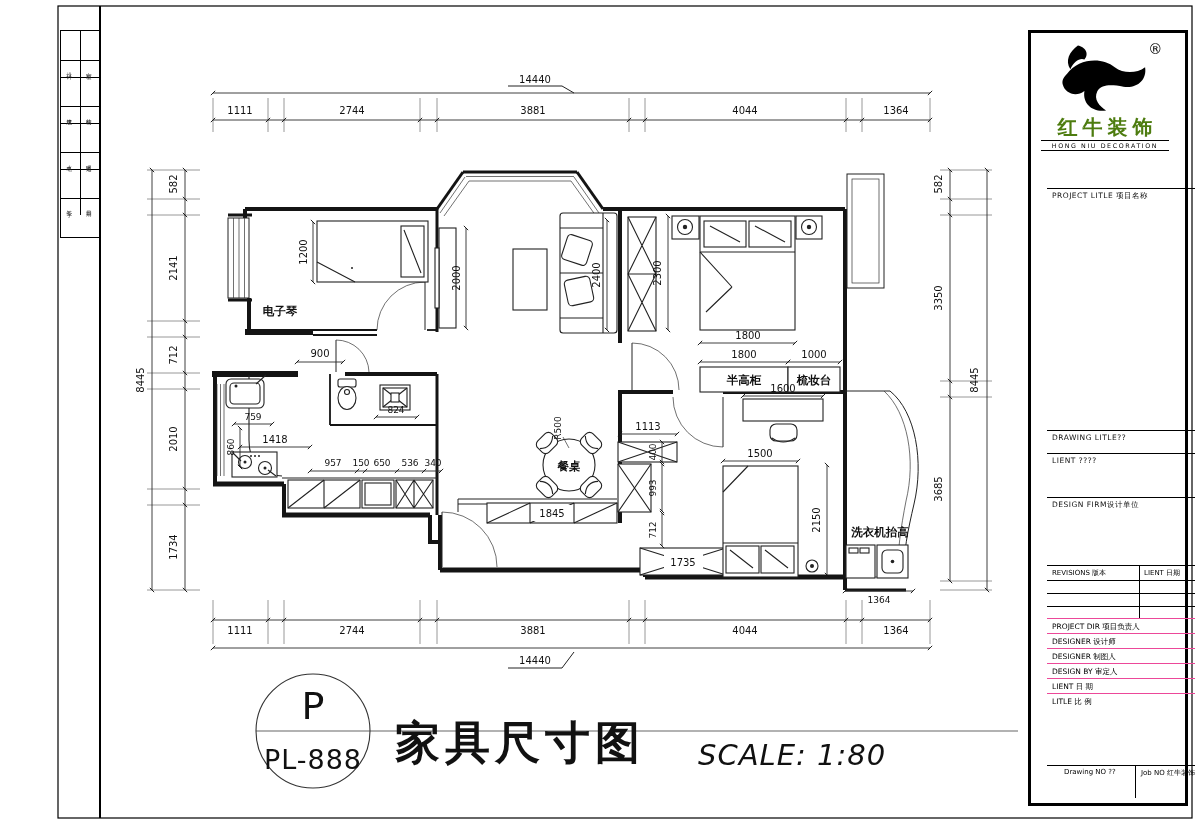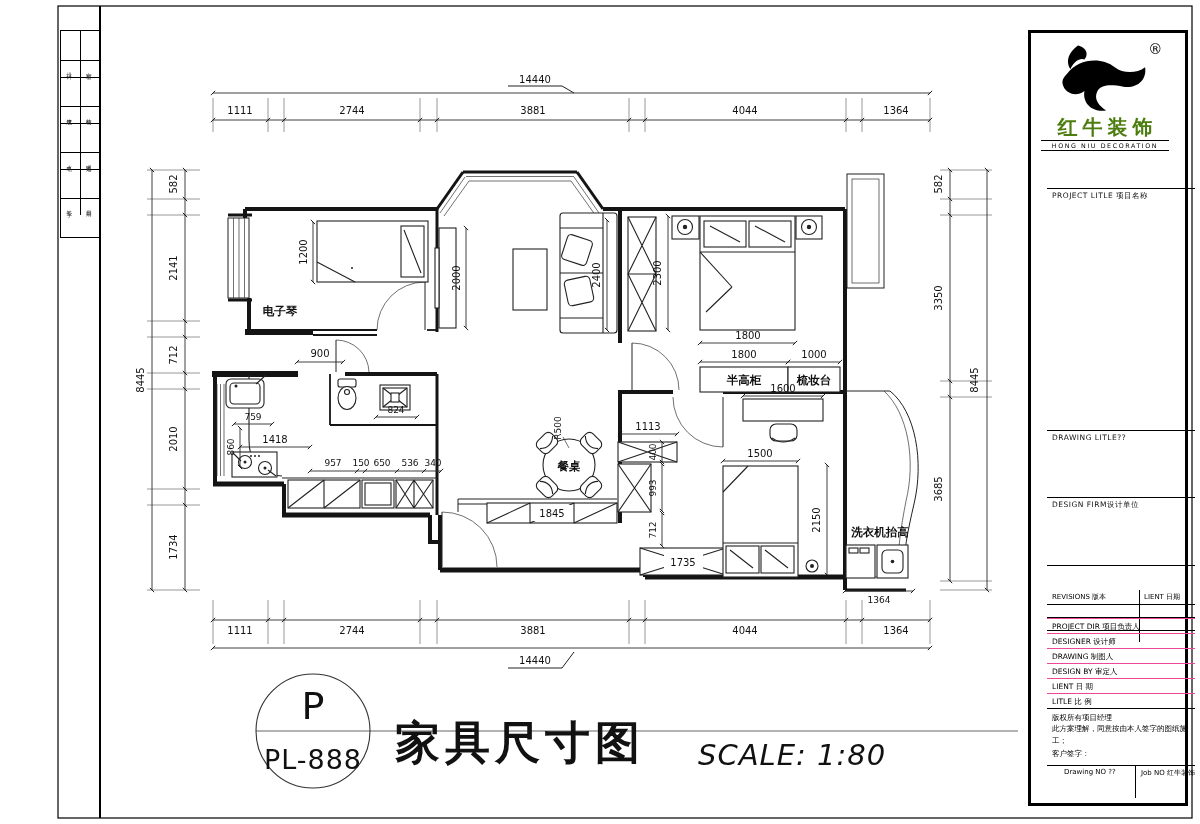--- a/index.html
+++ b/index.html
@@ -26,21 +26,21 @@
   .scl{font-size:29px;font-style:italic;letter-spacing:1px;font-weight:500}
   .stampP{font-size:38px;font-weight:400}
   .stampC{font-size:27px;font-weight:400;letter-spacing:1px}
   
   #tb{position:absolute;left:1028px;top:30px;width:154px;height:770px;border:3px solid #000;background:#fff;}
   #tb .sec{position:absolute;left:16px;width:148px;border-top:1px solid #000;box-sizing:border-box;}
   #tb .lab{font-size:7.5px;color:#111;padding:2px 0 0 5px;letter-spacing:.5px;white-space:nowrap;}
   #logo{position:absolute;top:0;left:0;width:148px;height:155px;text-align:center;}
   #brandname{font-size:20px;font-weight:700;letter-spacing:5px;text-indent:5px;color:#4d7c0f;line-height:1;}
   #brandsub{font-size:6.3px;letter-spacing:1.6px;color:#000;margin-top:3px;border-top:1px solid #000;border-bottom:1px solid #000;padding:1px 0;margin-left:10px;margin-right:10px;}
-  .revhead{display:flex;font-size:7px;height:14px;box-sizing:border-box;margin-top:24px;}
+  .revhead{display:flex;font-size:7px;height:14px;box-sizing:border-box;}
   .revhead div{padding:2px 0 0 5px;box-sizing:border-box;white-space:nowrap;}
   .revrow{height:13px;border-top:1px solid #000;box-sizing:border-box;}
   .revcol{position:absolute;top:0;bottom:0;left:92px;width:0;border-left:1px solid #000;}
   .inforow{height:15px;font-size:7.5px;border-top:1px solid #ec4899;box-sizing:border-box;padding:3px 0 0 5px;white-space:nowrap;}
   #copy{font-size:7.5px;line-height:1.5;padding:3px 4px 0 5px;}
   #nos{display:flex;height:32px;padding-left:12px;}
   #nos div{font-size:7px;padding:2px 0 0 5px;box-sizing:border-box;white-space:nowrap;}
   
   #strip{position:absolute;left:60px;top:30px;width:40px;height:208px;border:1px solid #000;box-sizing:border-box;}
   .srow{display:flex;border-top:1px solid #000;box-sizing:border-box;}
@@ -441,53 +441,49 @@
     <div id="brandname">红牛装饰</div>
     <div id="brandsub">HONG NIU DECORATION</div>
   </div>
 
   <div class="sec" style="top:155px;height:223px;">
         <div class="lab">PROJECT LITLE  项目名称</div>
       </div>
   <div class="sec" style="top:378px;height:42px;margin-top:19px;">
         <div class="lab">DRAWING  LITLE??</div>
       </div>
+  <div class="sec" style="top:420px;height:44px;">
+        <div class="lab">LIENT ????</div>
+      </div>
   <div class="sec" style="top:464px;height:68px;">
         <div class="lab">DESIGN  FIRM设计单位</div>
       </div>
 
   <div class="sec" style="top:532px;height:53px;position:absolute;">
     <div style="position:relative;height:100%;">
       <div class="revcol"></div>
       <div class="revhead">
         <div style="width:92px;">REVISIONS  版本</div>
         <div>LIENT  日期</div>
       </div>
       <div class="revrow"></div>
       <div class="revrow"></div>
       <div class="revrow"></div>
     </div>
   </div>
 
   <div class="sec" style="top:585px;height:90px;border-top:none;">
     <div class="inforow">PROJECT DIR    项目负责人</div>
     <div class="inforow">DESIGNER       设计师</div>
-    <div class="inforow">DRAWING        制图人</div>
+    <div class="inforow">DESIGNER        制图人</div>
     <div class="inforow">DESIGN BY     审定人</div>
     <div class="inforow">LIENT           日 期</div>
     <div class="inforow">LITLE          比 例</div>
   </div>
 
-  <div class="sec" style="top:675px;height:57px;">
-    <div id="copy">
-      <div>版权所有项目经理</div>
-      <div>此方案理解，同意按由本人签字的图纸施工；</div>
-      <div style="margin-top:2px;">客户签字：</div>
-    </div>
-  </div>
 
   <div class="sec" style="top:732px;height:32px;">
     <div id="nos">
       <div style="width:88px;border-right:1px solid #000;">Drawing NO ??</div>
       <div>Job NO 红牛装饰</div>
     </div>
   </div>
 </div>
 
 </div>

